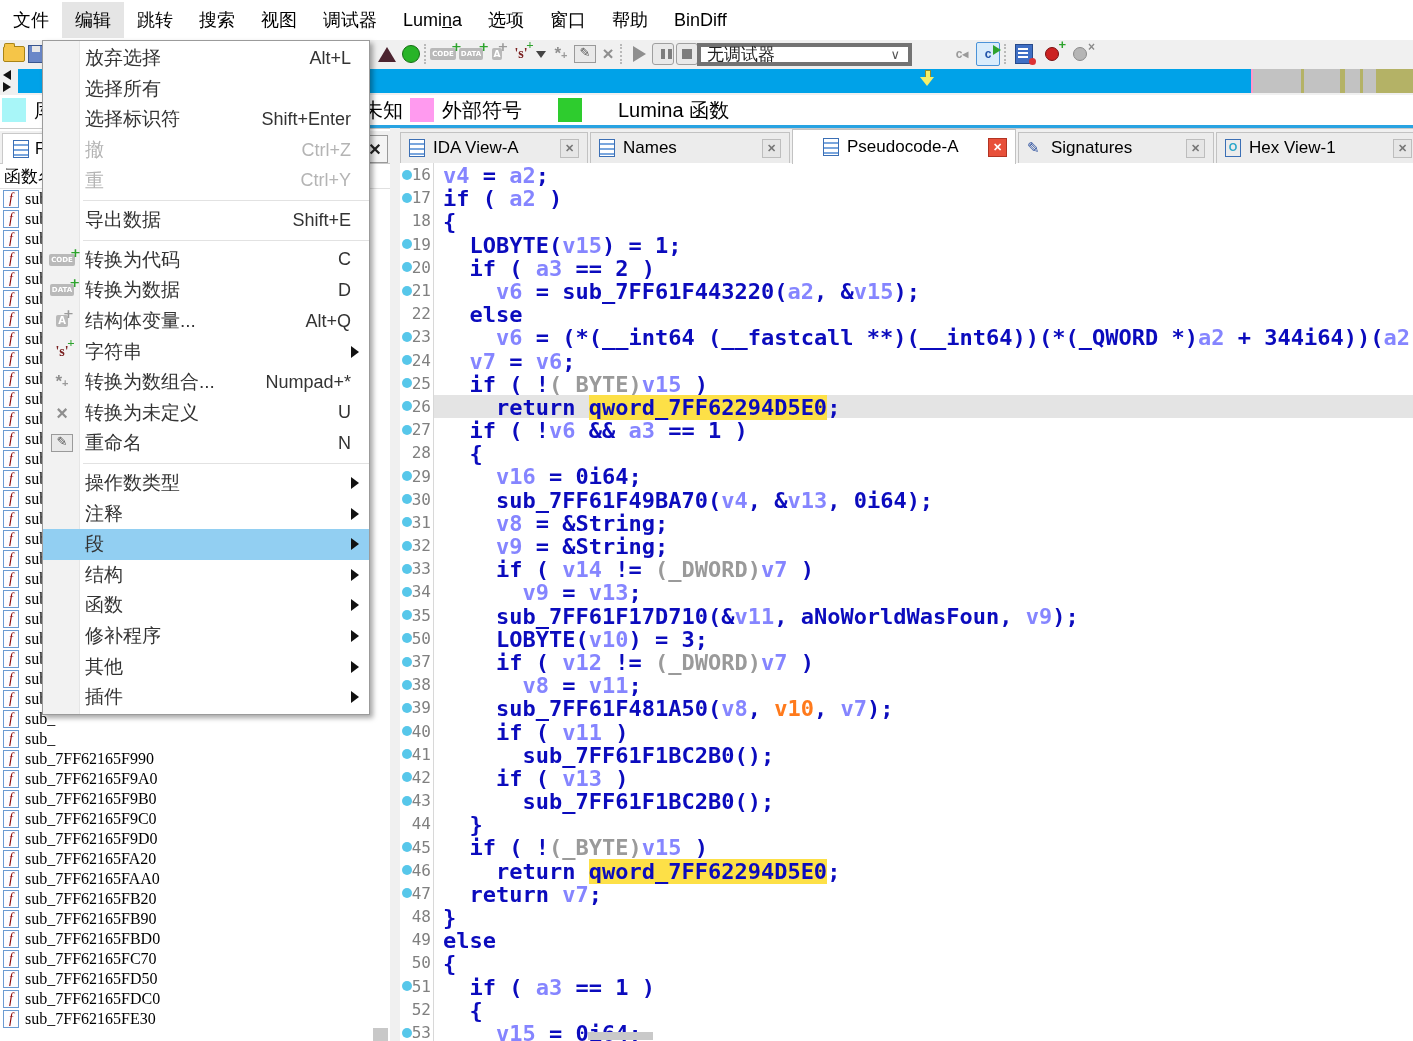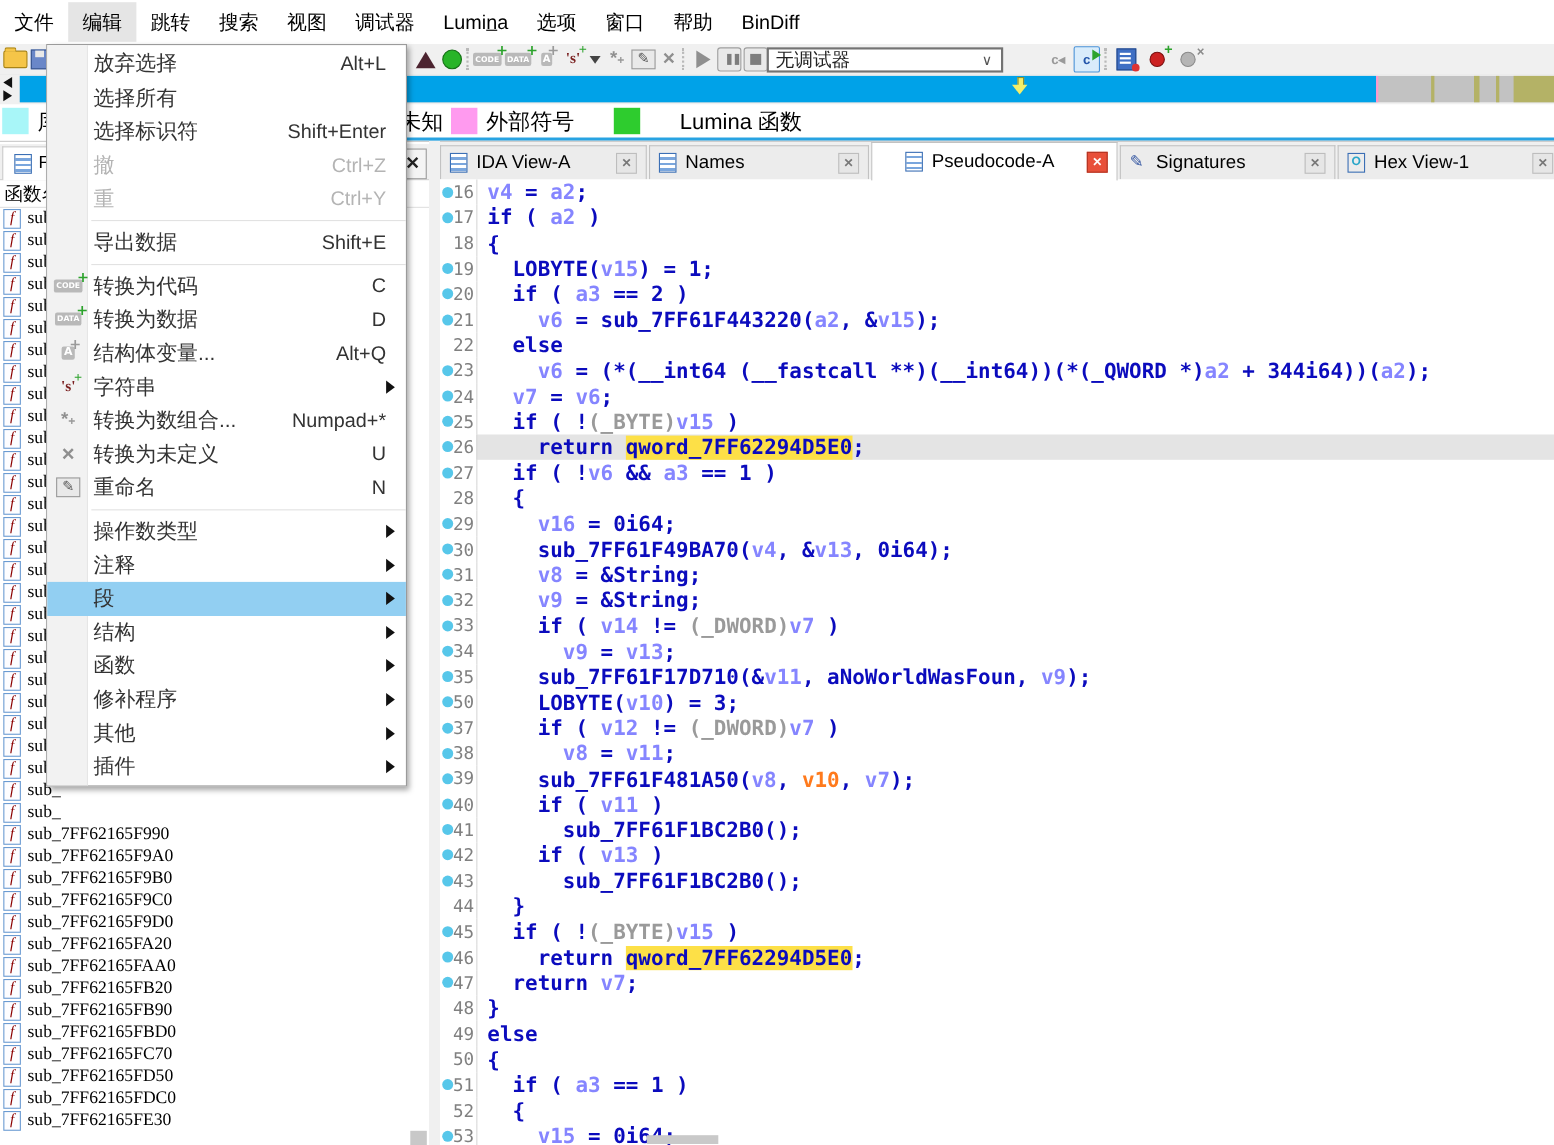--- a/index.html
+++ b/index.html
@@ -21,21 +21,21 @@
   .ic-circle{width:16px;height:16px;border-radius:50%;background:#28b428;border:1px solid #157015;}
   .badge{display:inline-block;background:#b9b9b9;color:#fff;font-size:7px;font-weight:bold;padding:2px 2px;border-radius:2px;letter-spacing:0;line-height:8px;position:relative;font-family:"DejaVu Sans",sans-serif;}
   .plus{position:absolute;right:-6px;top:-7px;color:#2da32d;font-size:13px;font-weight:bold;line-height:12px;}
   .plus.gray{color:#9a9a9a;}
   .glyph{color:#8f8f8f;font-size:17px;font-weight:bold;line-height:18px;}
   .ic-caret{width:0;height:0;border-left:5px solid transparent;border-right:5px solid transparent;border-top:7px solid #444;}
   .ic-play{width:0;height:0;border-top:8px solid transparent;border-bottom:8px solid transparent;border-left:13px solid #8f8f8f;}
   .btnish{width:20px;height:20px;background:#e9e9e9;border:1px solid #9f9f9f;border-radius:3px;display:flex;align-items:center;justify-content:center;}
   .ic-pause:before{content:"";width:4px;height:10px;background:#7d7d7d;box-shadow:7px 0 0 #7d7d7d;display:block;}
   .ic-stop:before{content:"";width:10px;height:10px;background:#7d7d7d;display:block;}
-  #dbg-combo{position:absolute;left:697px;top:3px;width:215px;height:23px;background:#fff;border:2px solid #737373;font-size:17px;color:#222;display:flex;align-items:center;padding-left:6px;box-sizing:border-box;}
+  #dbg-combo{position:absolute;left:697px;top:3px;width:215px;height:23px;background:#fff;border:4px solid #737373;font-size:17px;color:#222;display:flex;align-items:center;padding-left:6px;box-sizing:border-box;}
   #dbg-combo .chev{margin-left:auto;margin-right:8px;color:#555;font-size:13px;}
   .stepbox{width:22px;height:22px;display:flex;align-items:center;justify-content:center;font-weight:bold;font-size:12px;color:#2255aa;position:relative;}
   .stepbox.sel{background:#d9ecfb;border:1px solid #4b93d8;border-radius:2px;}
   .steparrow{position:absolute;right:-2px;top:2px;width:0;height:0;border-top:5px solid transparent;border-bottom:5px solid transparent;border-left:8px solid #2da32d;}
   .ic-book{width:16px;height:18px;background:#3f6fc4;border:1px solid #274a8a;position:relative;}
   .ic-book:before{content:"";position:absolute;left:2px;top:3px;width:10px;height:2px;background:#fff;box-shadow:0 4px 0 #fff,0 8px 0 #fff;}
   .ic-book:after{content:"";position:absolute;right:-4px;bottom:-2px;width:7px;height:7px;border-radius:50%;background:#d33;}
   .ic-bp{width:12px;height:12px;border-radius:50%;background:#cc2222;border:1px solid #7a1111;position:relative;}
   .ic-bp .plus{right:-8px;top:-9px;}
   .ic-bp.gray{background:#b5b5b5;border-color:#8a8a8a;}
@@ -76,21 +76,21 @@
   .tab.active .tab-close{background:#e8503a;border-color:#b23423;color:#fff;}
   .tab-label{white-space:nowrap;}
   .sig-ic{width:16px;height:16px;color:#2b4f9e;font-size:15px;line-height:16px;}
   .hex-ic{width:14px;height:16px;border:1px solid #3b6fb5;color:#2aa6c9;font-size:11px;font-weight:bold;text-align:center;line-height:15px;}
   
   #codepanel{position:absolute;left:400px;top:163px;width:1013px;height:878px;background:#fff;overflow:hidden;}
   .crow{display:flex;height:23.2px;align-items:center;}
   .cgut{flex:0 0 33px;display:flex;align-items:center;height:100%;position:relative;}
   .cdot{width:10px;height:10px;border-radius:50%;background:#57c7ea;margin-left:2px;}
   .cnum{position:absolute;right:2px;font-family:"DejaVu Sans Mono",monospace;font-size:16px;color:#808080;}
-  .ccode{flex:1;height:100%;display:flex;align-items:flex-end;border-left:1px solid #d8d8d8;padding-left:9px;font-family:"DejaVu Sans Mono",monospace;font-size:19px;font-weight:bold;white-space:pre;}
+  .ccode{flex:1;height:100%;display:flex;align-items:flex-start;border-left:1px solid #d8d8d8;padding-left:9px;font-family:"DejaVu Sans Mono",monospace;font-size:22px;font-weight:bold;white-space:pre;}
   .crow.hl .ccode{background:#e4e4e4;}
   .seg-d{color:#0b0bbd}.seg-v{color:#8585ff;font-weight:bold}.seg-c{color:#9a9a9a}.seg-o{color:#ff7a1c}
   .seg-y{color:#0b0bbd;background:#fde047}
   #code-hscroll{position:absolute;left:188px;bottom:1px;width:65px;height:8px;background:#c9c9c9;}
   
   #ctxmenu{position:absolute;left:42px;top:40px;width:326px;background:#fff;border:1px solid #9b9b9b;box-shadow:3px 3px 5px rgba(0,0,0,.35);z-index:50;}
   #ctx-gutter{position:absolute;left:0;top:0;bottom:0;width:36px;background:#f2f2f2;border-right:1px solid #e6e6e6;}
   .mi{position:relative;height:30.6px;display:flex;align-items:center;font-size:19px;color:#333;}
   .mi .mi-ic{position:absolute;left:5px;width:28px;display:flex;align-items:center;justify-content:center;}
   .mi .mi-label{margin-left:42px;white-space:nowrap;}

